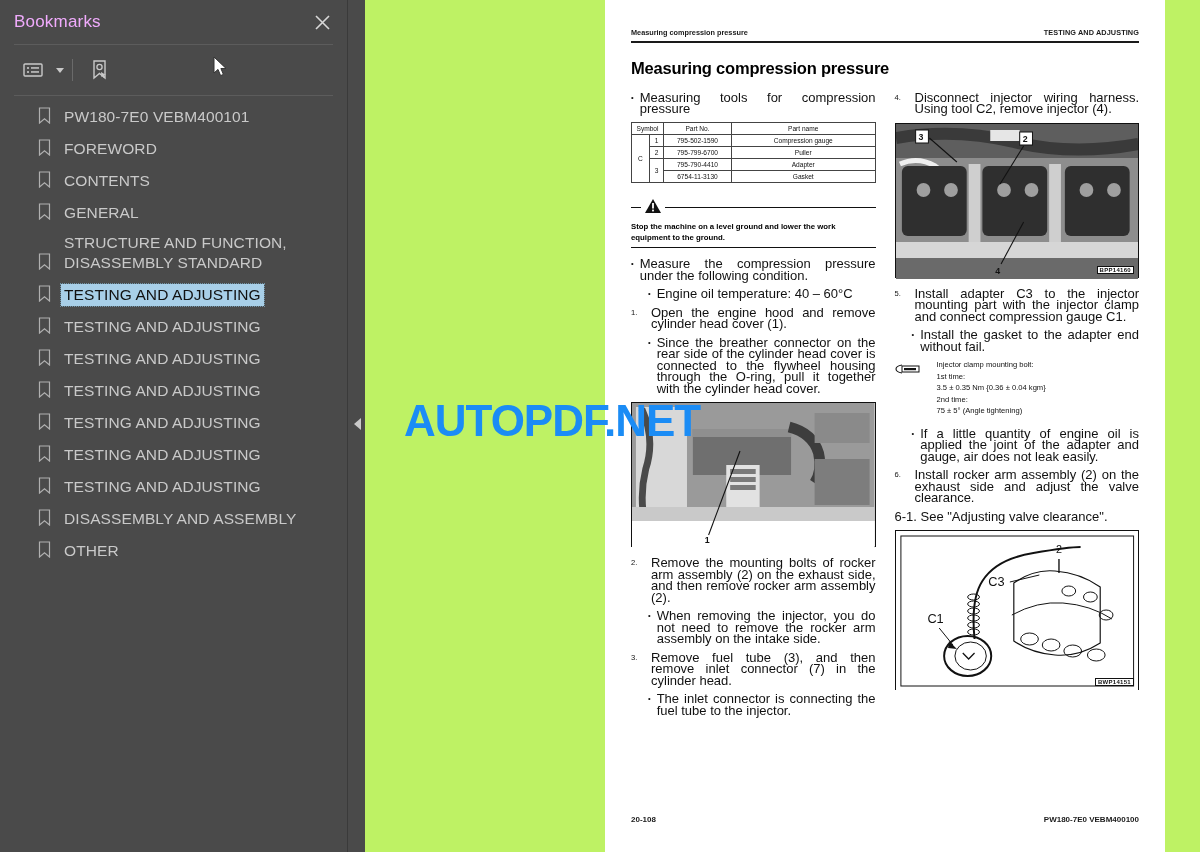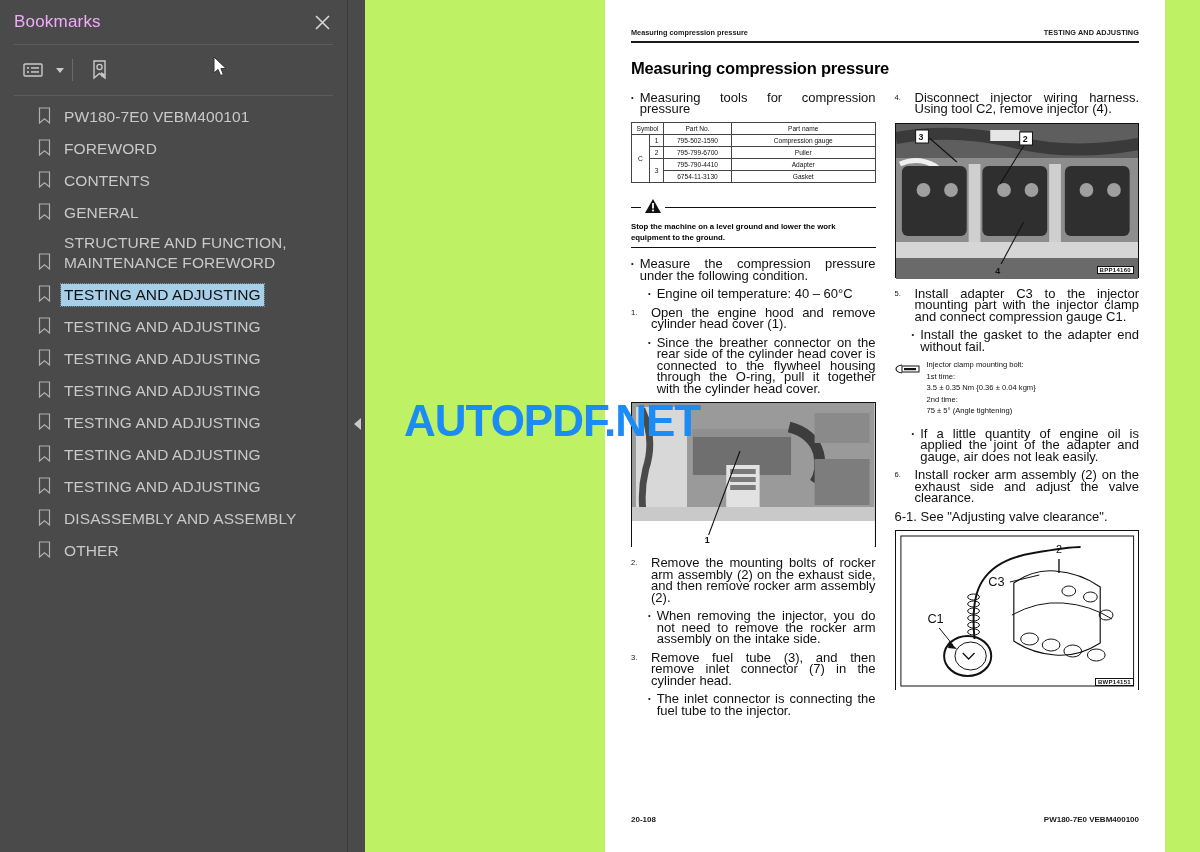--- a/index.html
+++ b/index.html
@@ -105,21 +105,21 @@
   .warn-text { font-size: 7.8px; font-weight: 700; line-height: 11px; color:#000; margin: 4px 0 4px 0; }
   .warn-bot { height: 1.6px; background:#111; }
 
   .figbox { border: 1px solid #111; margin: 8px 0 10px 0; position: relative; background:#fff; }
   .figcode {
     position:absolute; right:4px; bottom:3px; font-size:6px; font-weight:700; color:#111;
     background:#fff; border:0.8px solid #111; padding:0 2px; letter-spacing:.3px;
   }
 
   
-  .torque-row { display:flex; gap:6px; margin-bottom:7px; }
+  .torque-row { display:flex; gap:16px; margin-bottom:7px; }
   .torque-ico { flex:0 0 26px; margin-top:1px; }
   .torque-txt { flex:1; font-size:7.6px; line-height:11.5px; color:#111; }
 
   .pg-footer {
     position:absolute; left:26px; right:26px; bottom: 28px;
     display:flex; justify-content: space-between;
     font-size: 8px; font-weight:700; color:#1a1a1a;
   }
 
   
@@ -193,21 +193,21 @@
         <div class="bm-item">
           <span class="bm-icon"><svg width="13" height="17" viewBox="0 0 13 17">
               <path d="M1.5 1 h10 v15 l-5 -4.2 L1.5 16 z" fill="none" stroke="#b0b0b0" stroke-width="1.2"></path>
             </svg></span>
           <span class="bm-label">GENERAL</span>
         </div>
         <div class="bm-item">
           <span class="bm-icon"><svg width="13" height="17" viewBox="0 0 13 17">
               <path d="M1.5 1 h10 v15 l-5 -4.2 L1.5 16 z" fill="none" stroke="#b0b0b0" stroke-width="1.2"></path>
             </svg></span>
-          <span class="bm-label">STRUCTURE AND FUNCTION, MAINTENANCE FOREWORD</span>
+          <span class="bm-label">STRUCTURE AND FUNCTION, DISASSEMBLY STANDARD</span>
         </div>
         <div class="bm-item selected">
           <span class="bm-icon"><svg width="13" height="17" viewBox="0 0 13 17">
               <path d="M1.5 1 h10 v15 l-5 -4.2 L1.5 16 z" fill="none" stroke="#b0b0b0" stroke-width="1.2"></path>
             </svg></span>
           <span class="bm-label">TESTING AND ADJUSTING</span>
         </div>
         <div class="bm-item">
           <span class="bm-icon"><svg width="13" height="17" viewBox="0 0 13 17">
               <path d="M1.5 1 h10 v15 l-5 -4.2 L1.5 16 z" fill="none" stroke="#b0b0b0" stroke-width="1.2"></path>

